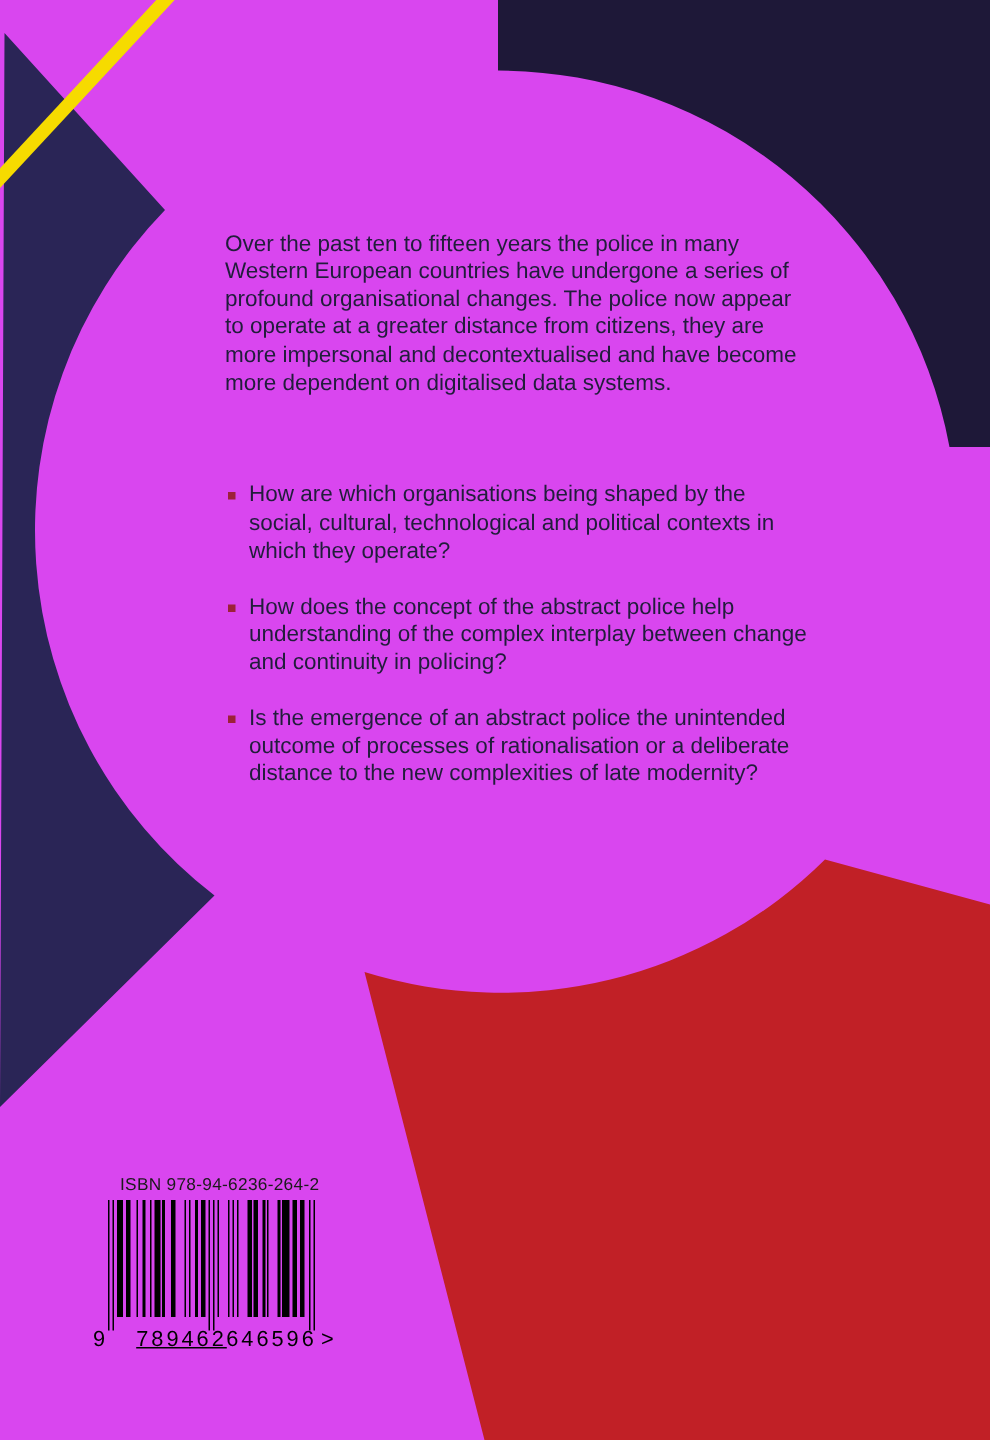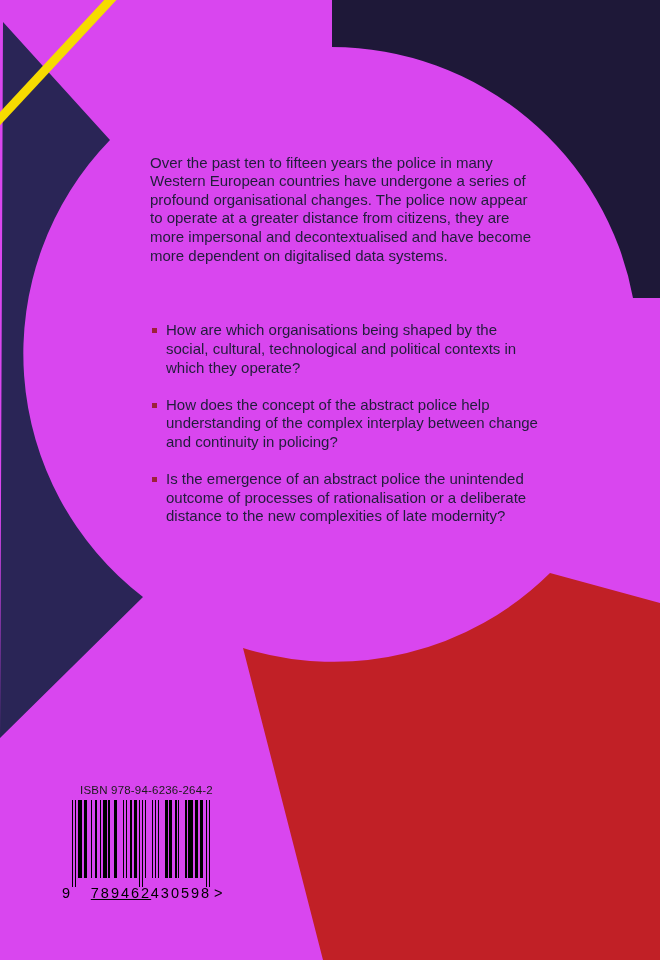--- a/index.html
+++ b/index.html
@@ -116,18 +116,18 @@
         <div class="bar" style="left: 113.305px; width: 1.45263px;"></div>
         <div class="bar" style="left: 116.211px; width: 4.35789px;"></div>
         <div class="bar" style="left: 123.474px; width: 2.90526px;"></div>
         <div class="bar" style="left: 127.832px; width: 2.90526px;"></div>
         <div class="bar tall" style="left: 133.642px; width: 1.45263px;"></div>
         <div class="bar tall" style="left: 136.547px; width: 1.45263px;"></div>
       </div>
     <div class="barcode-digits">
       <span class="bd-first">9</span>
       <span class="bd-g1">789462</span>
-      <span class="bd-g2">430598</span>
+      <span class="bd-g2">646596</span>
       <span class="bd-arrow">&gt;</span>
     </div>
   </div>
 
 </div>
 
 </body></html>

